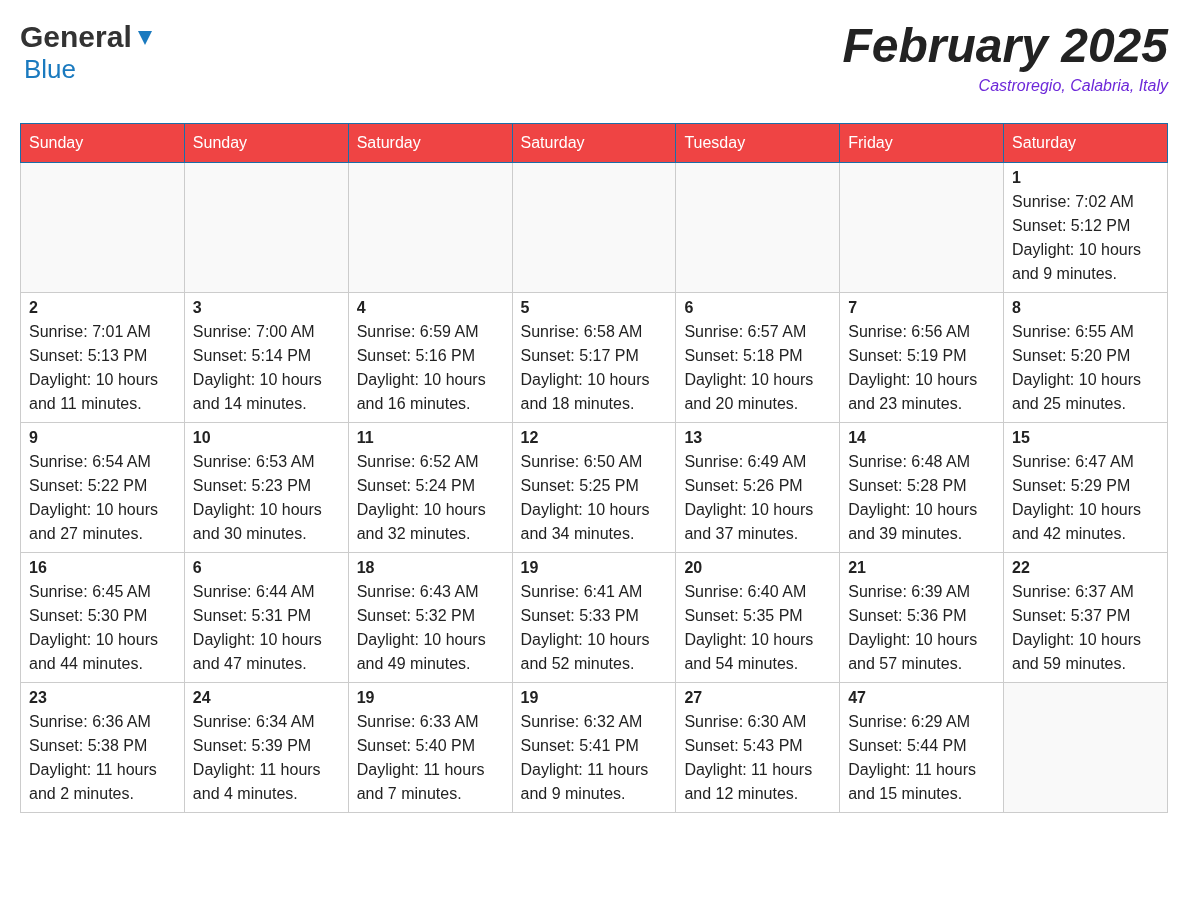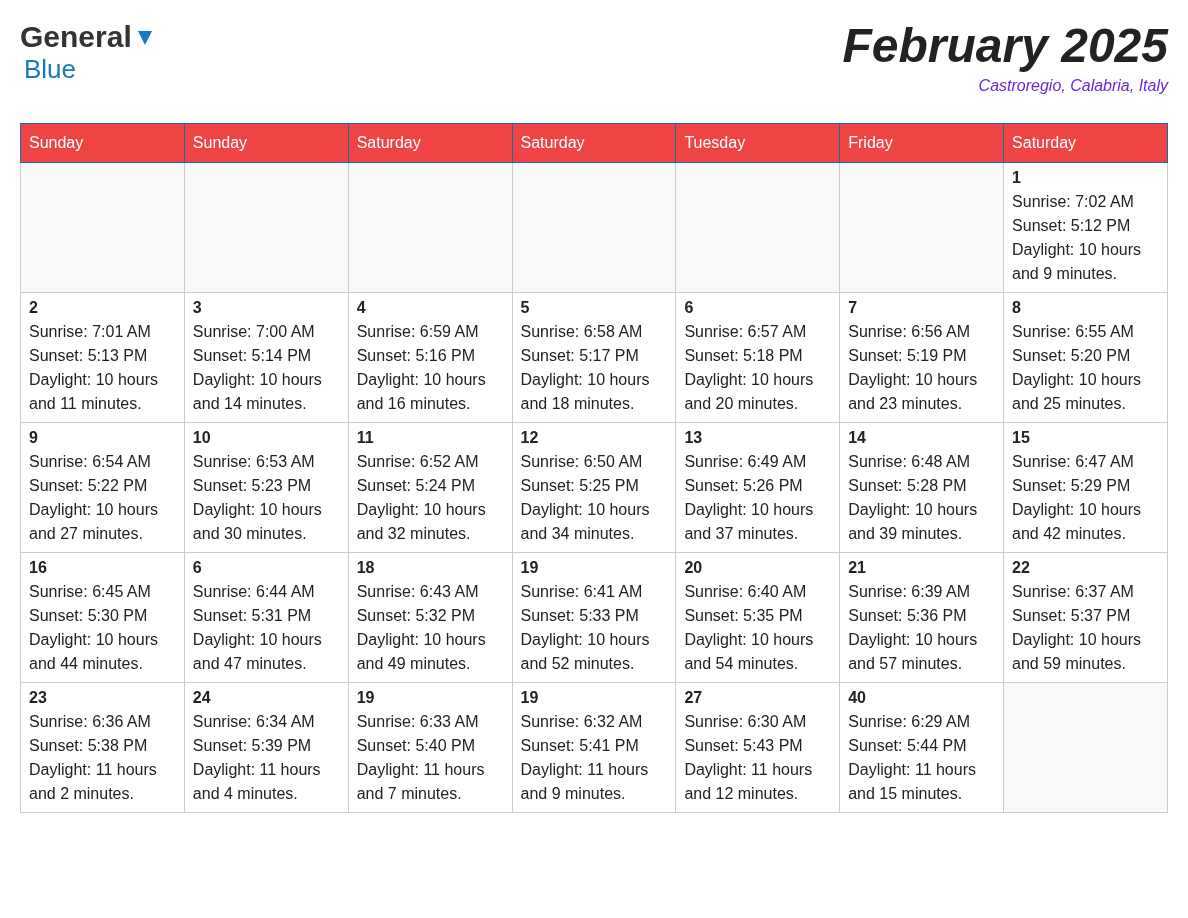--- a/index.html
+++ b/index.html
@@ -235,19 +235,19 @@
         </td>
         <td>
           <span class="day-number">19</span>
           <div class="day-info">Sunrise: 6:32 AM<br>Sunset: 5:41 PM<br>Daylight: 11 hours and 9 minutes.</div>
         </td>
         <td>
           <span class="day-number">27</span>
           <div class="day-info">Sunrise: 6:30 AM<br>Sunset: 5:43 PM<br>Daylight: 11 hours and 12 minutes.</div>
         </td>
         <td>
-          <span class="day-number">40</span>
+          <span class="day-number">47</span>
           <div class="day-info">Sunrise: 6:29 AM<br>Sunset: 5:44 PM<br>Daylight: 11 hours and 15 minutes.</div>
         </td>
         <td class="empty"></td>
       </tr>
     </tbody>
 </table>
 
 </body></html>

